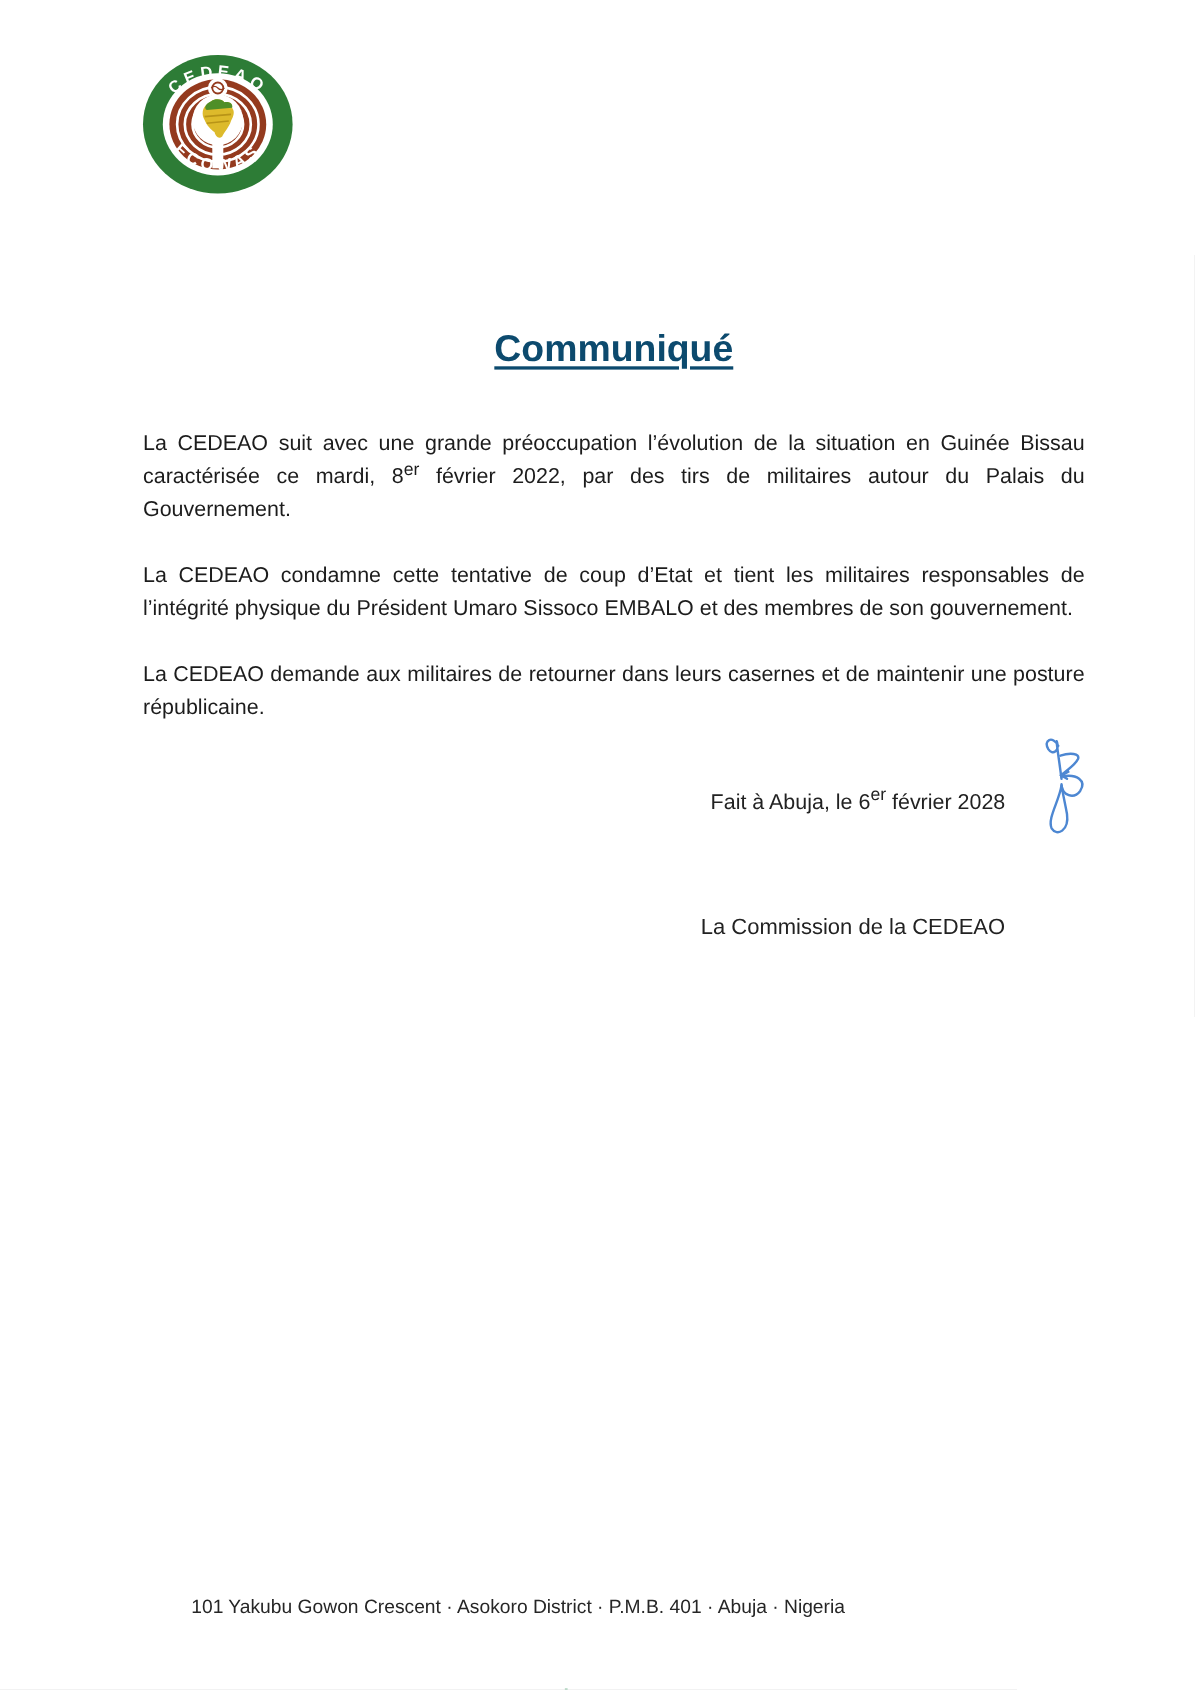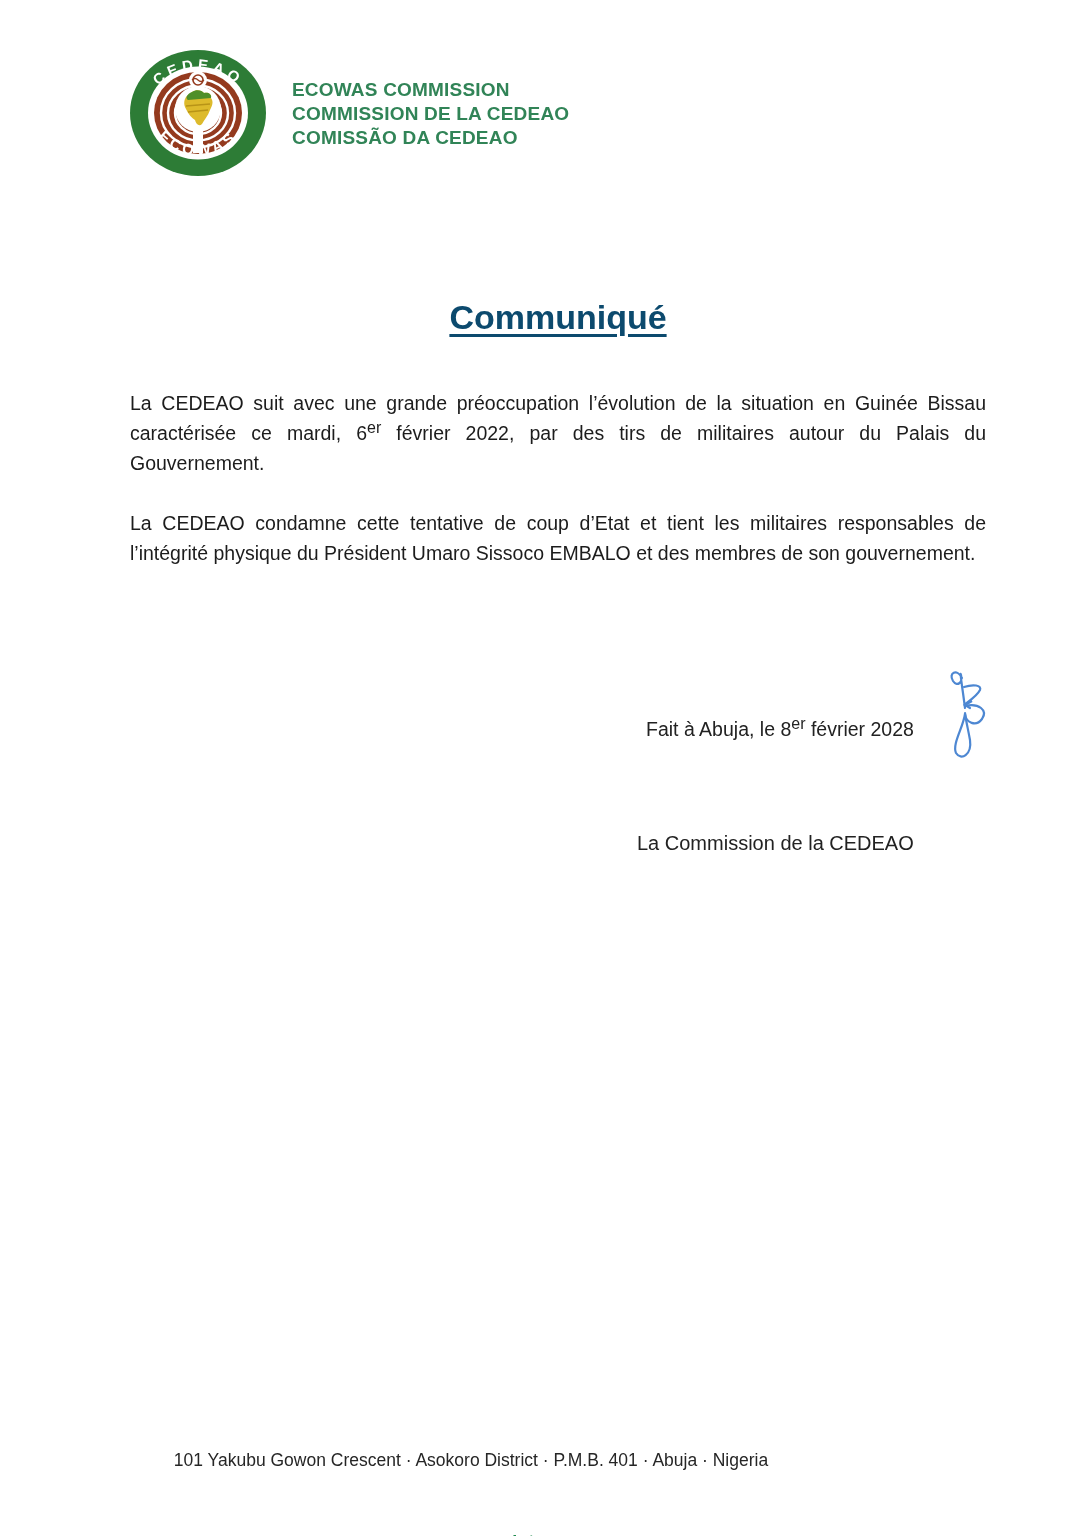--- a/index.html
+++ b/index.html
@@ -87,37 +87,33 @@
       <path id="arcBot" d="M 24,74 A 50,46 0 0 0 120,74"></path>
     </defs>
     <text font-family="Liberation Sans, sans-serif" font-size="15" font-weight="bold" fill="#ffffff" letter-spacing="4">
       <textPath href="#arcTop" startOffset="50%" text-anchor="middle">CEDEAO</textPath>
     </text>
     <text font-family="Liberation Sans, sans-serif" font-size="15" font-weight="bold" fill="#ffffff" letter-spacing="4">
       <textPath href="#arcBot" startOffset="50%" text-anchor="middle">ECOWAS</textPath>
     </text>
   </svg>
 
-  <div class="letterhead">
-    <div>ECOWAS COMMISSION</div>
-    <div>COMMISSION DE LA CEDEAO</div>
-    <div>COMISSÃO DA CEDEAO</div>
-  </div>
 
   <div class="title">
     <span>Communiqué</span>
   </div>
 
   <div class="bodytext">
-    <p><span>La CEDEAO suit avec une grande préoccupation l’évolution de la situation en Guinée Bissau caractérisée ce mardi, 6</span><sup class="ord">er</sup><span> février 2022, par des tirs de militaires autour du Palais du Gouvernement.</span></p>
+    <p><span>La CEDEAO suit avec une grande préoccupation l’évolution de la situation en Guinée Bissau caractérisée ce mardi, 8</span><sup class="ord">er</sup><span> février 2022, par des tirs de militaires autour du Palais du Gouvernement.</span></p>
     <p><span>La CEDEAO condamne cette tentative de coup d’Etat et tient les militaires responsables de l’intégrité physique du Président Umaro Sissoco EMBALO et des membres de son gouvernement.</span><sup class="ord"></sup><span></span></p>
+    <p><span>La CEDEAO demande aux militaires de retourner dans leurs casernes et de maintenir une posture républicaine.</span><sup class="ord"></sup><span></span></p>
   </div>
 
   <div class="dateline">
-    <span>Fait à Abuja, le 8</span><sup class="ord">er</sup><span> février 2028</span>
+    <span>Fait à Abuja, le 6</span><sup class="ord">er</sup><span> février 2028</span>
   </div>
 
   <svg class="signature" viewBox="0 0 70 110" aria-hidden="true">
     <g fill="none" stroke="#4d87d2" stroke-width="2.2" stroke-linecap="round">
       <path d="M33,18 C28,8 19,13 24,21 C28,27 34,23 32,15 C31,11 32,18 33,26 C34,33 35,40 36,48"></path>
       <path d="M35,27 C44,24 53,25 51,30 C48,36 40,41 35,45 L43,41 L36,45 L41,48"></path>
       <path d="M36,46 C50,43 59,50 53,59 C47,67 37,63 36,54"></path>
       <path d="M36,54 C34,68 23,84 27,93 C32,101 43,95 41,80 C39,69 37,61 36,53"></path>
     </g>
   </svg>

